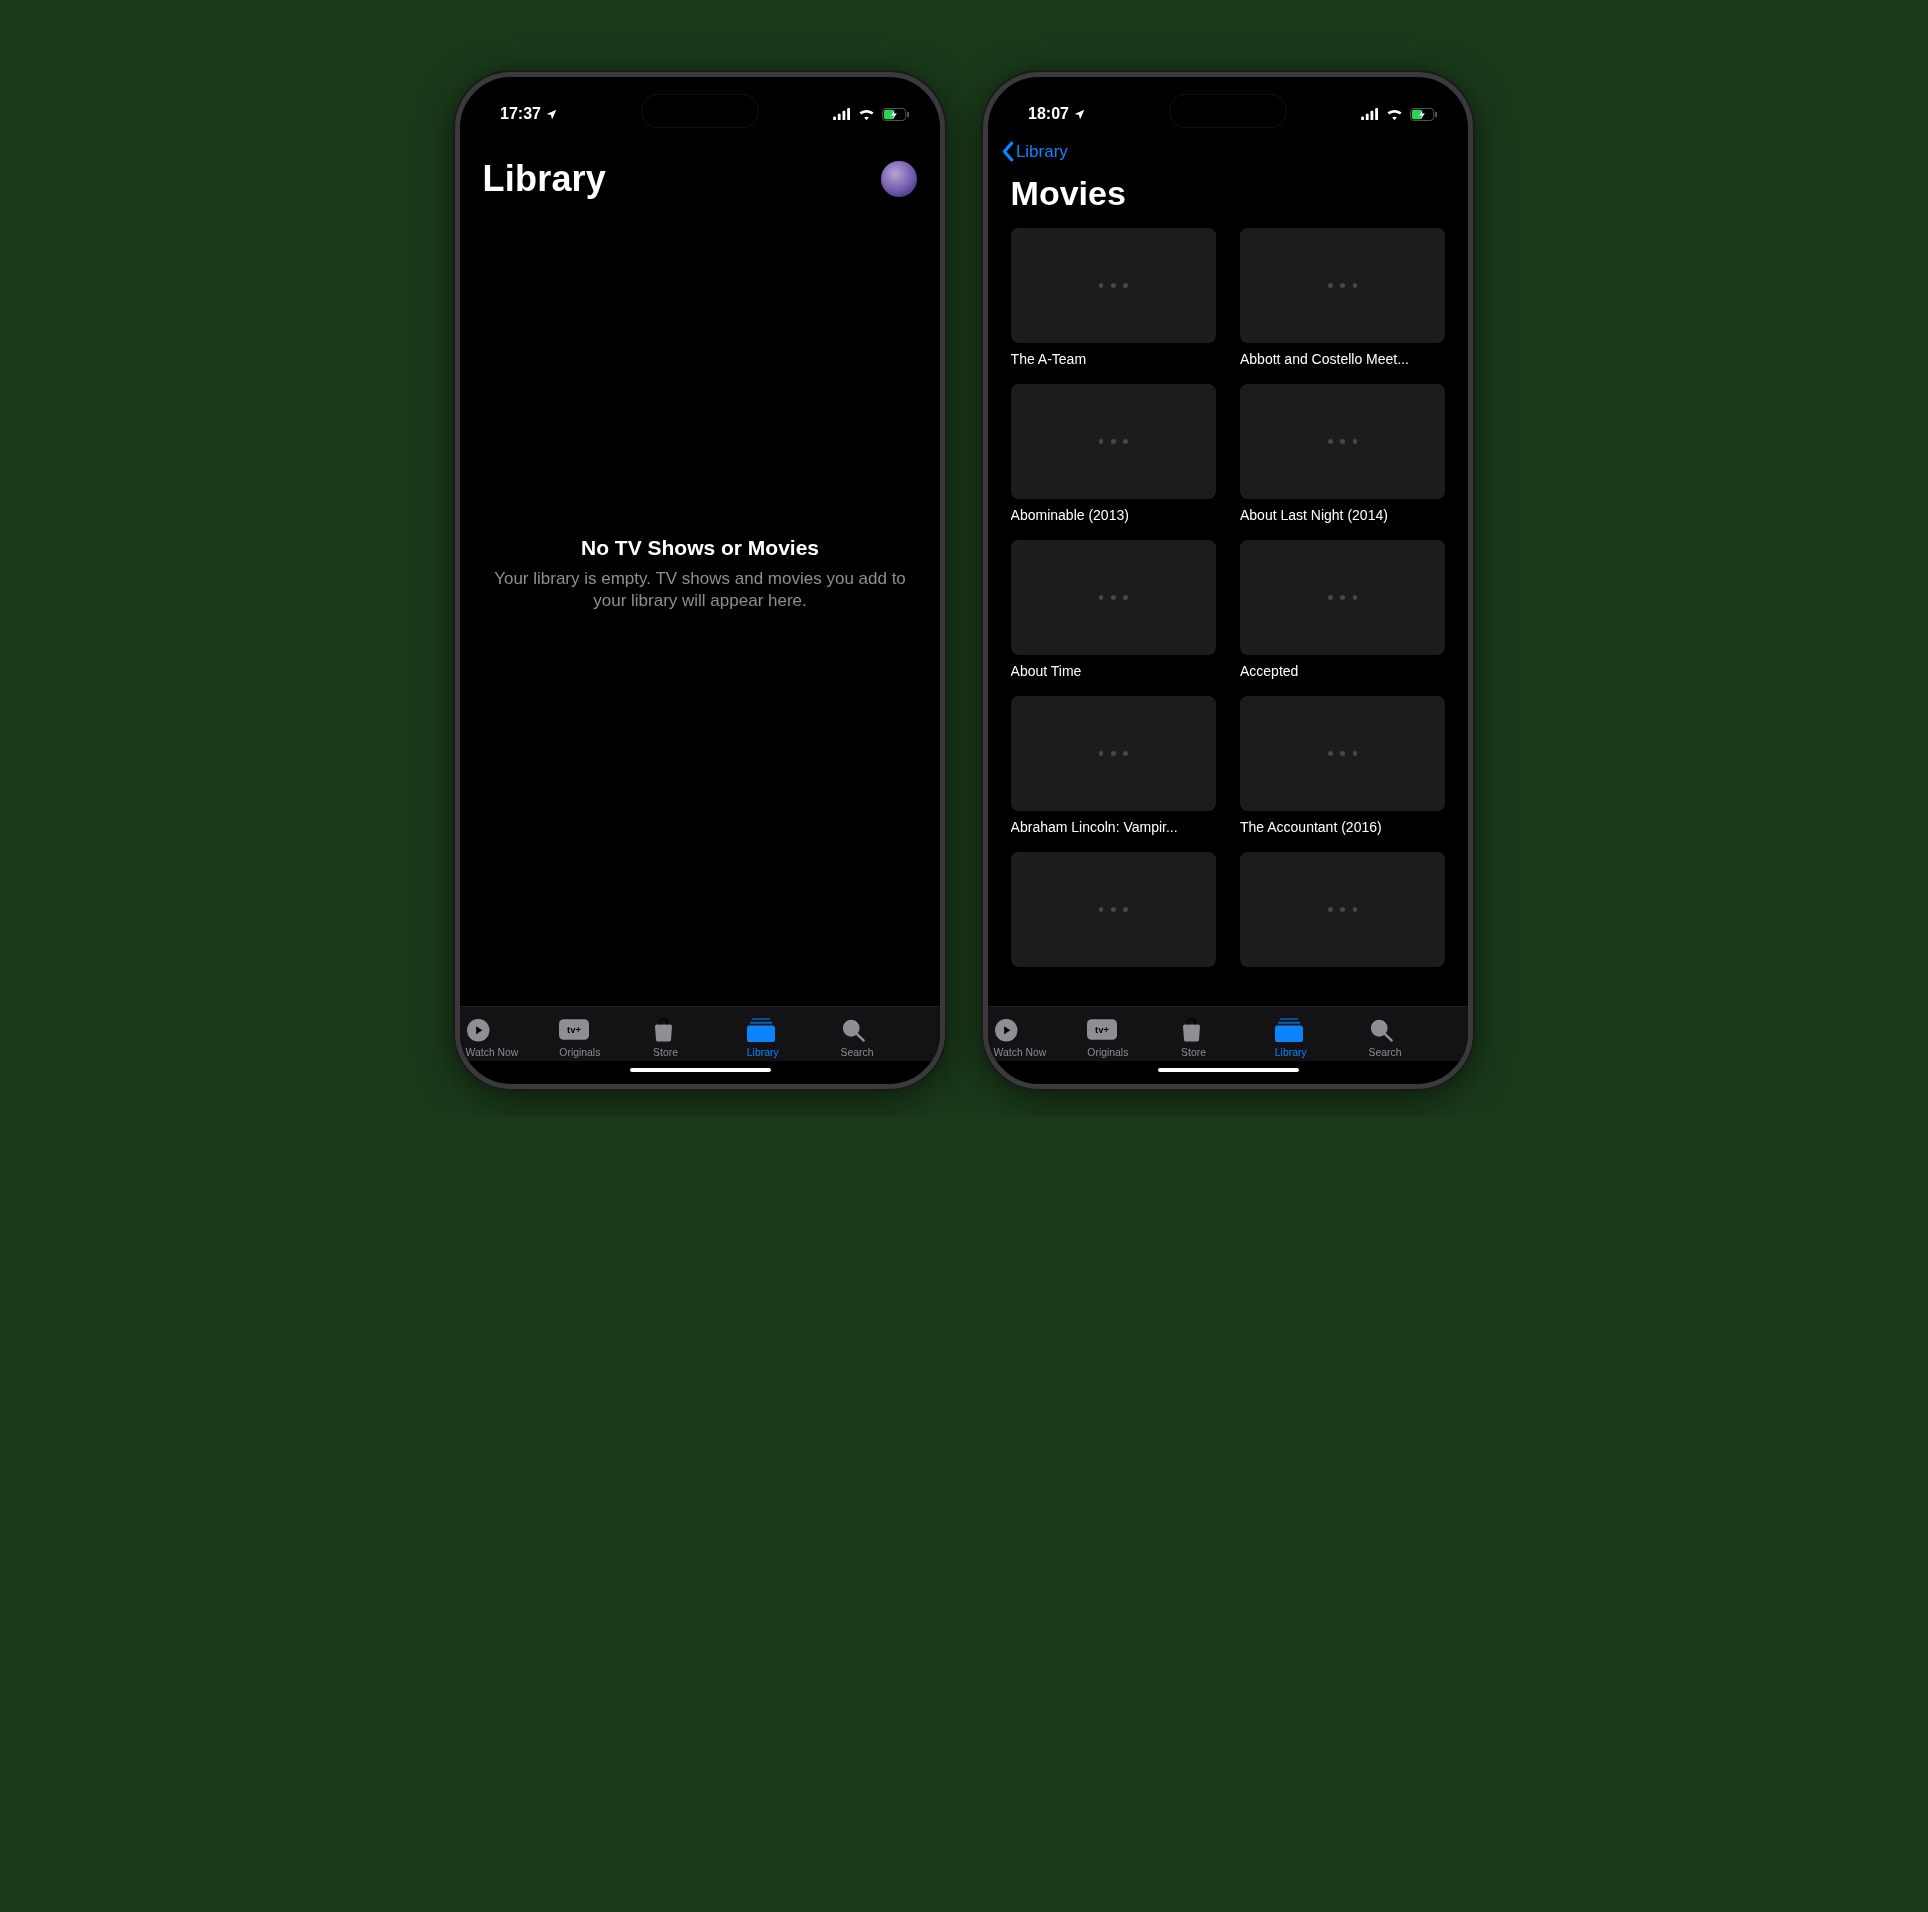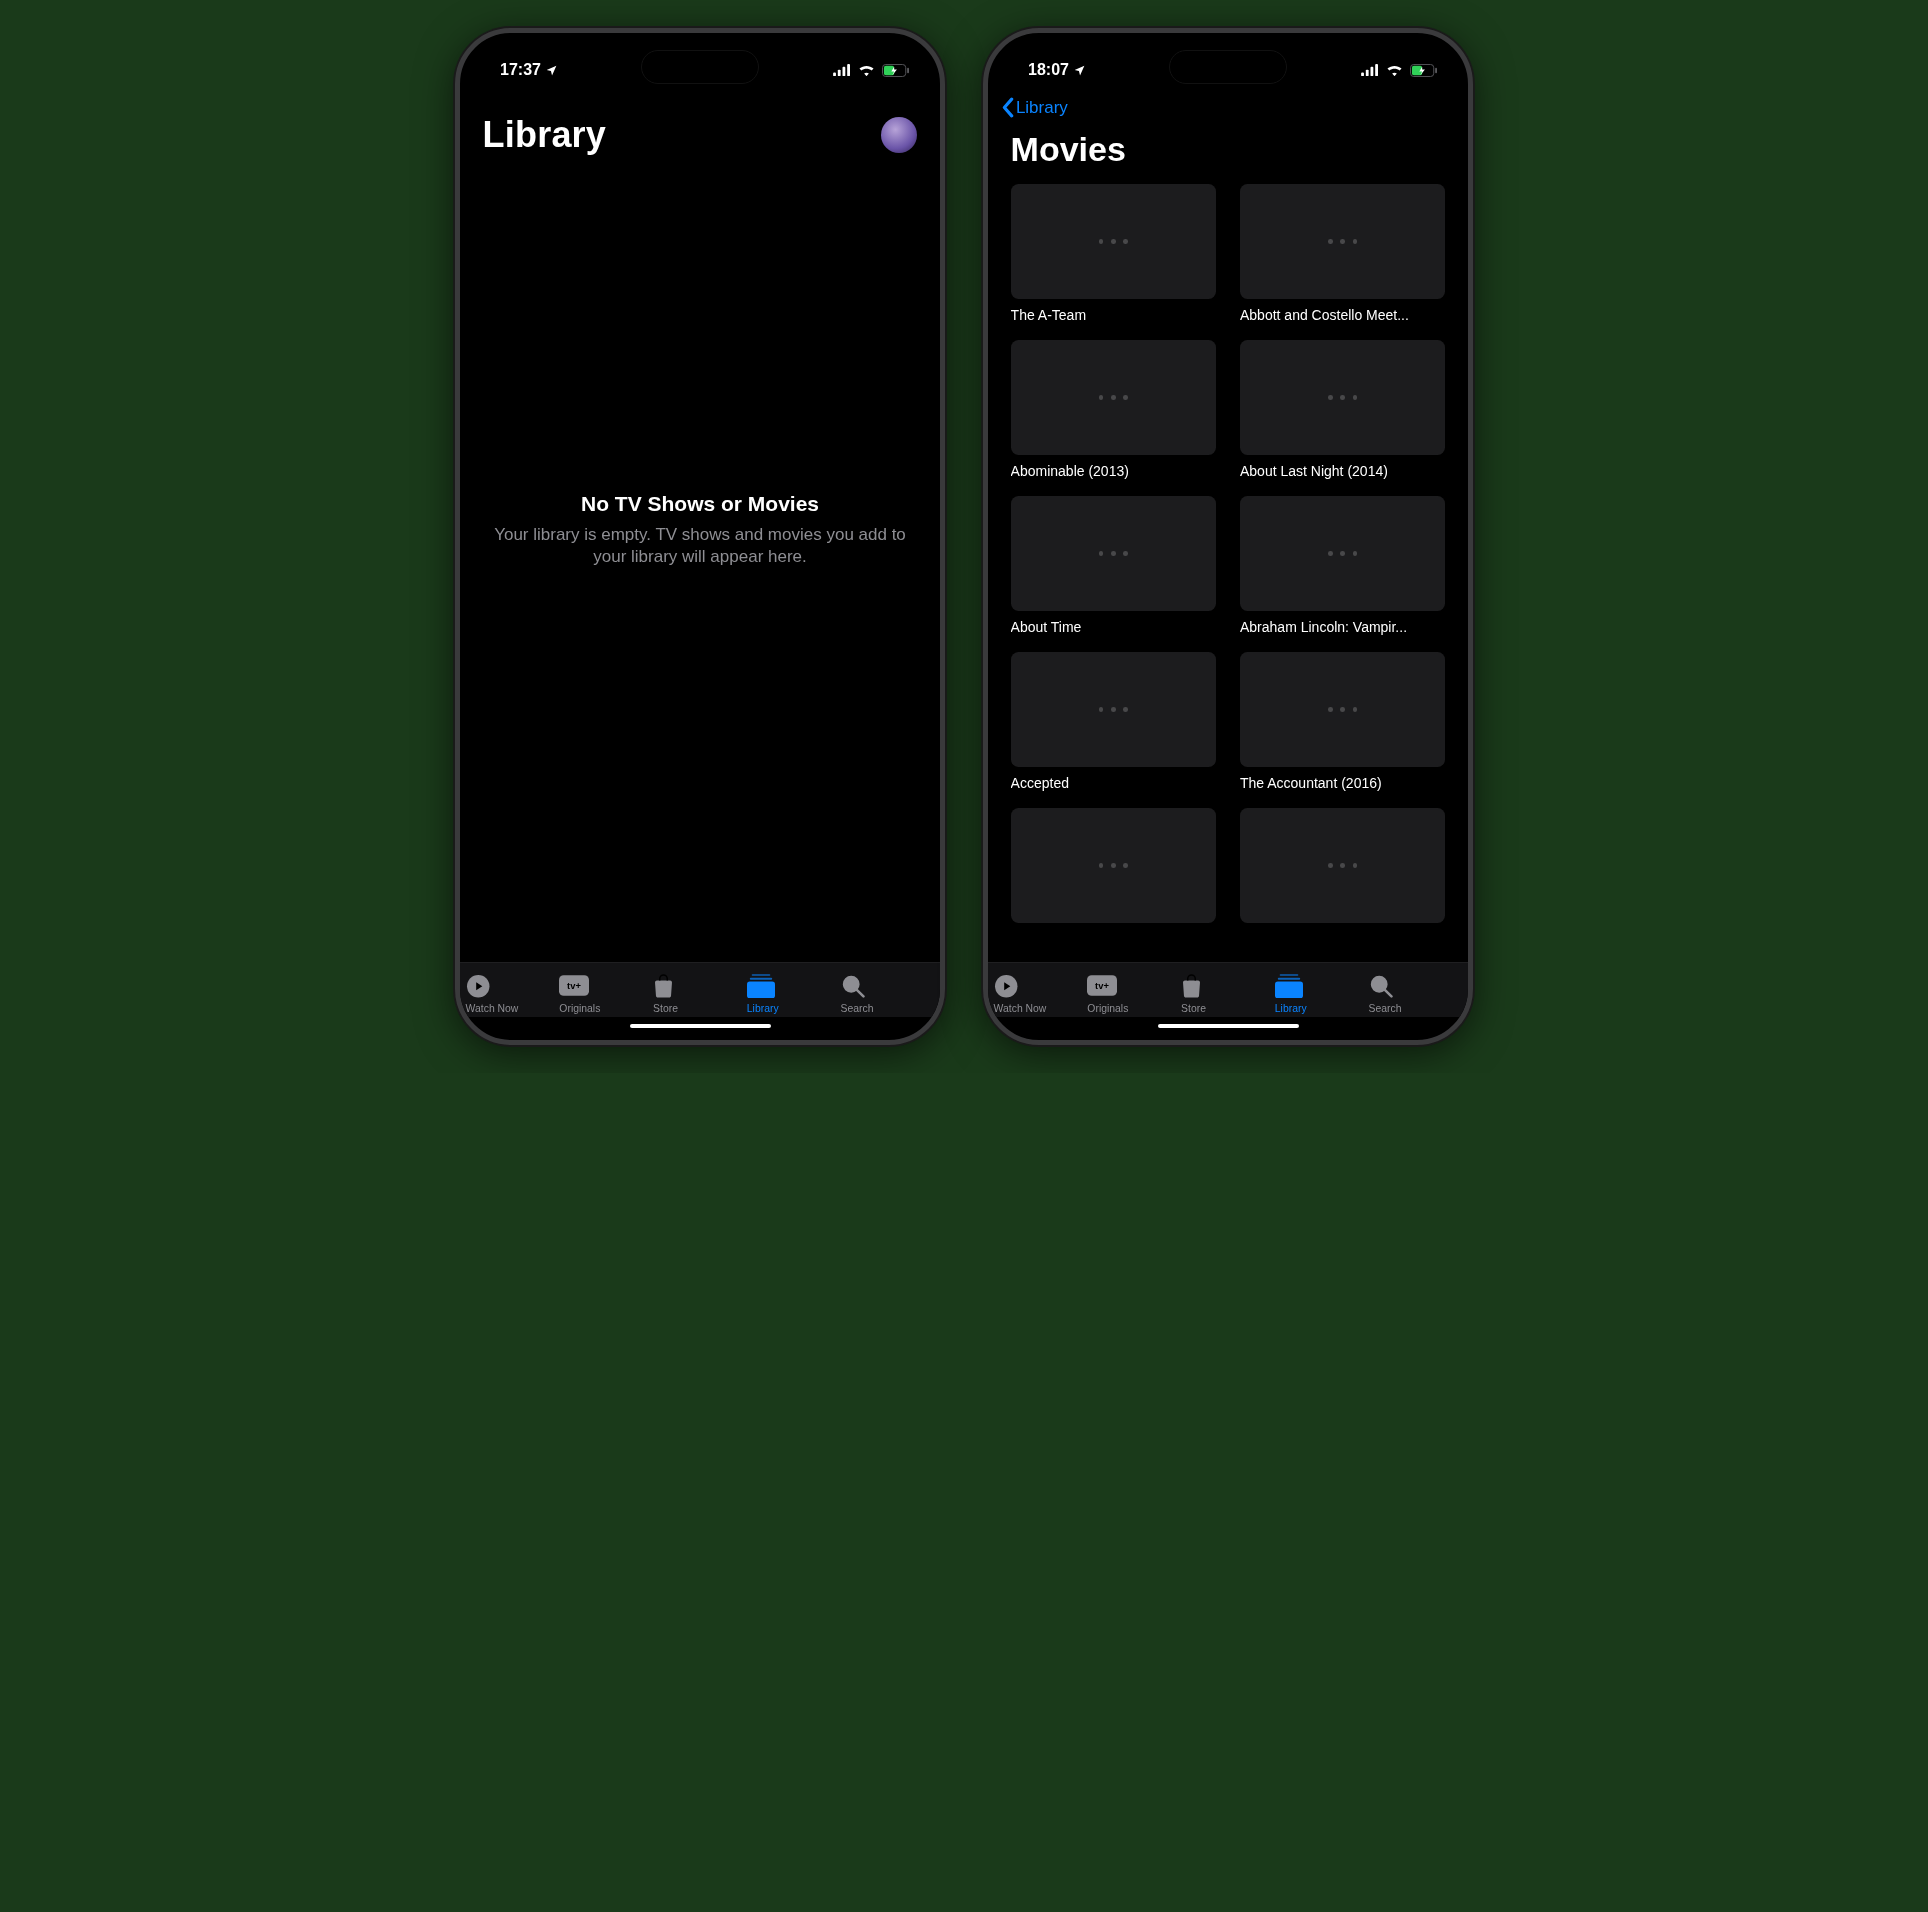--- a/index.html
+++ b/index.html
@@ -15,20 +15,21 @@
     width: 490px;
     height: 1017px;
     background: #000;
     border-radius: 56px;
     border: 5.6px solid #3a3a3c;
     box-shadow: 0 0 0 1.9px #1a1a1a, 0 7.5px 38px rgba(0,0,0,0.6);
     position: relative;
     overflow: hidden;
     display: flex;
     flex-direction: column;
+    margin-top: 44px;
   }
 
   .notch {
     position: absolute;
     top: 17px;
     left: 50%;
     transform: translateX(-50%);
     width: 118px;
     height: 34px;
     background: #000;
@@ -354,29 +355,29 @@
             <div class="dot"></div>
           </div>
           <div class="tile-label">About Time</div>
         </div>
         <div class="tile">
           <div class="thumb">
             <div class="dot"></div>
             <div class="dot"></div>
             <div class="dot"></div>
           </div>
+          <div class="tile-label">Accepted</div>
+        </div>
+        <div class="tile">
+          <div class="thumb">
+            <div class="dot"></div>
+            <div class="dot"></div>
+            <div class="dot"></div>
+          </div>
           <div class="tile-label">Abraham Lincoln: Vampir...</div>
-        </div>
-        <div class="tile">
-          <div class="thumb">
-            <div class="dot"></div>
-            <div class="dot"></div>
-            <div class="dot"></div>
-          </div>
-          <div class="tile-label">Accepted</div>
         </div>
         <div class="tile">
           <div class="thumb">
             <div class="dot"></div>
             <div class="dot"></div>
             <div class="dot"></div>
           </div>
           <div class="tile-label">The Accountant (2016)</div>
         </div>
         <div class="tile">

